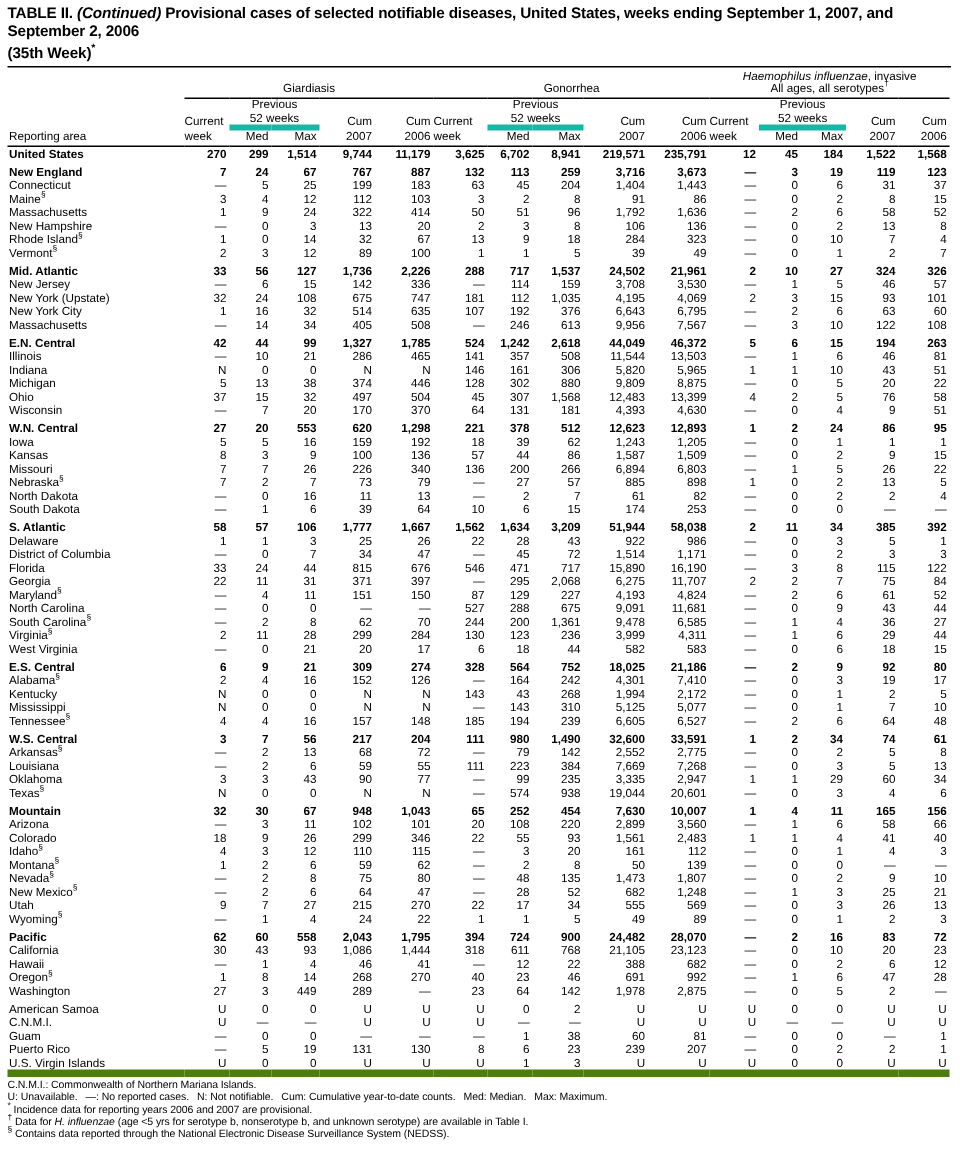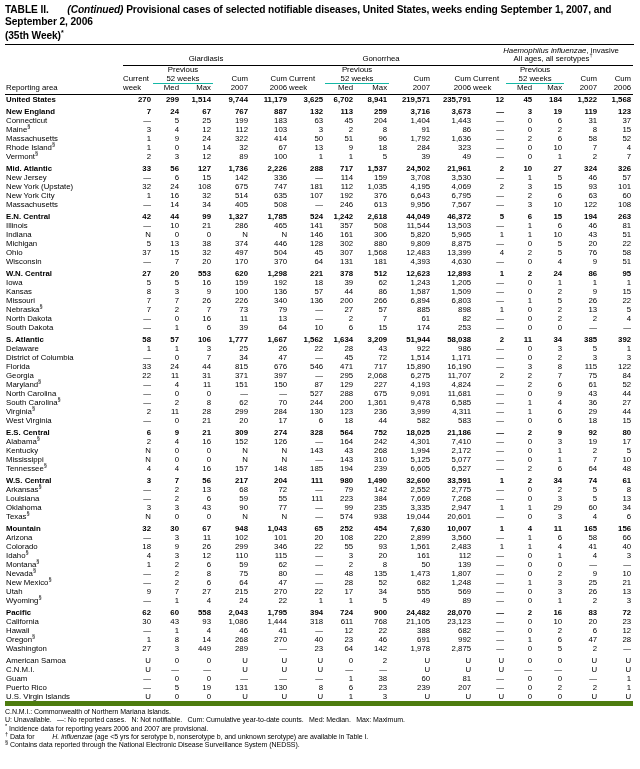--- a/index.html
+++ b/index.html
@@ -15,25 +15,25 @@
   .title { font-size: 10.2px; font-weight: bold; line-height: 11.5px; letter-spacing: -0.1px; }
   .title .ital { font-style: italic; }
   .title sup { font-size: 7px; }
   .title-rule { border-bottom: 1px solid #000; margin-top: 2px; }
 
   table { border-collapse: collapse; width: 628px; table-layout: fixed; margin-top: 2px; }
   th, td { padding: 0; vertical-align: bottom; white-space: nowrap; }
   thead th { font-weight: normal; font-size: 7.8px; line-height: 8.6px; }
 
   .group { text-align: center; border-bottom: 1px solid #000; padding-bottom: 1px; }
-  .ital { font-style: italic; margin-left: 16px; }
+  .ital { font-style: italic; }
   .group sup, .fn sup, td sup { font-size: 5.6px; vertical-align: super; line-height: 0; }
 
   .prev { text-align: center; }
-  .w52  { text-align: center; border-bottom: 1px solid #14b8a6; }
+  .w52  { text-align: center; border-bottom: 4px solid #14b8a6; }
   .hcur { text-align: left; }
   .hnum { text-align: right; padding-right: 2px; }
   tr.hdr-last th { border-bottom: 1.5px solid #000; padding-bottom: 1px; }
   .area-h { text-align: left; padding-left: 1px; }
 
   tbody td { font-size: 7.8px; line-height: 9px; }
   tbody { border-bottom: 5px solid #4d7c0f; }
   td.num  { text-align: right; padding-right: 2px; }
   td.area { text-align: left; padding-left: 1px; }
   tr.bold td { font-weight: bold; }
@@ -216,20 +216,38 @@
           <td class="num">96</td>
           <td class="num">1,792</td>
           <td class="num">1,636</td>
           <td class="num">—</td>
           <td class="num">2</td>
           <td class="num">6</td>
           <td class="num">58</td>
           <td class="num">52</td>
         </tr>
         <tr class="">
+          <td class="area">New Hampshire</td>
+          <td class="num">—</td>
+          <td class="num">0</td>
+          <td class="num">3</td>
+          <td class="num">13</td>
+          <td class="num">20</td>
+          <td class="num">2</td>
+          <td class="num">3</td>
+          <td class="num">8</td>
+          <td class="num">106</td>
+          <td class="num">136</td>
+          <td class="num">—</td>
+          <td class="num">0</td>
+          <td class="num">2</td>
+          <td class="num">13</td>
+          <td class="num">8</td>
+        </tr>
+        <tr class="">
           <td class="area">Rhode Island<sup>§</sup></td>
           <td class="num">1</td>
           <td class="num">0</td>
           <td class="num">14</td>
           <td class="num">32</td>
           <td class="num">67</td>
           <td class="num">13</td>
           <td class="num">9</td>
           <td class="num">18</td>
           <td class="num">284</td>

